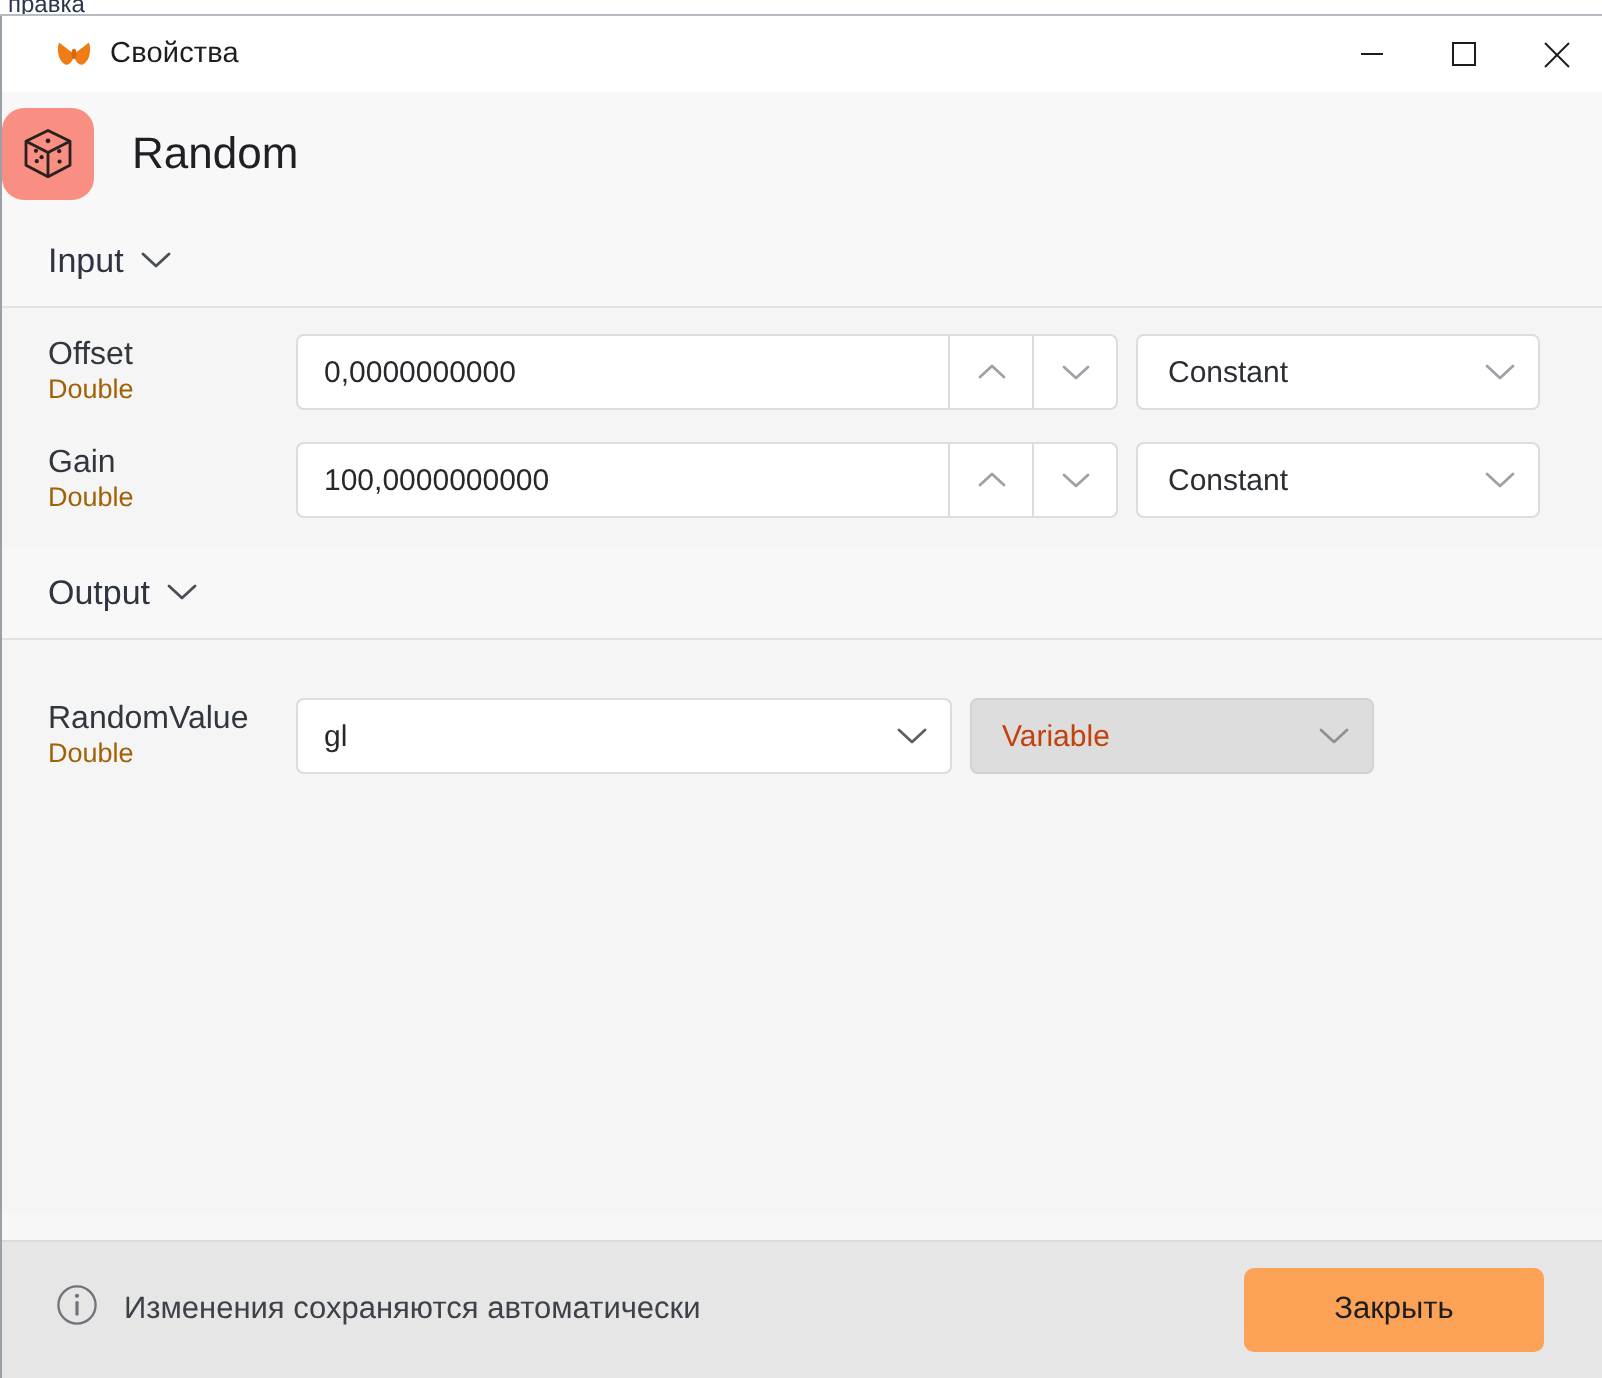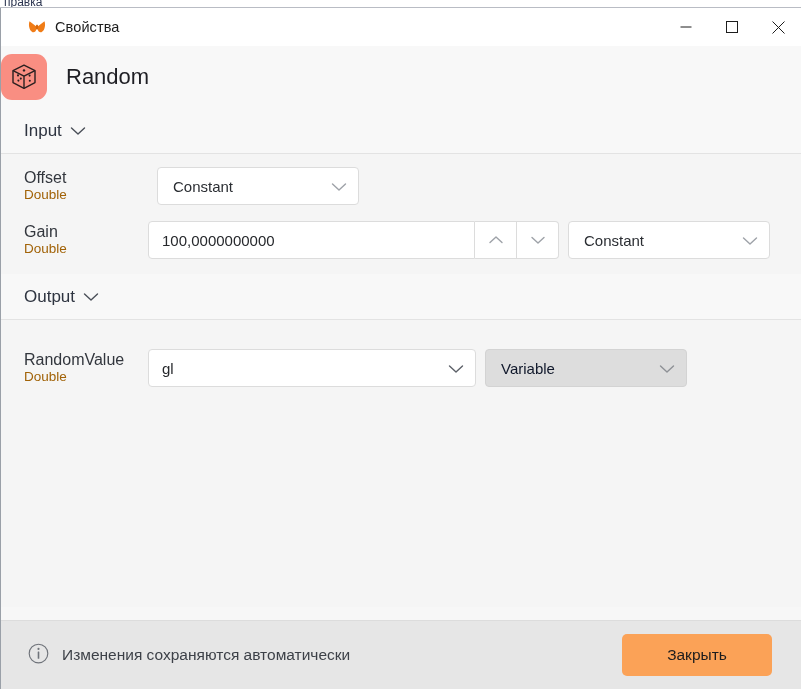--- a/index.html
+++ b/index.html
@@ -225,21 +225,21 @@
     align-items: center;
     justify-content: space-between;
     padding: 0 11px 0 15px;
     font-size: 15px;
     color: #2b2e33;
     flex: 0 0 auto;
   }
   .mode-select.disabled {
     background: #dddddd;
     border-color: #d3d3d3;
-    color: #0f172a;
+    color: #c2410c;
   }
 
   
   .content {
     background: #f5f5f5;
     height: 205px;
   }
 
   
   .footer {
@@ -351,20 +351,33 @@
     </span>
   </div>
 
   <div class="section-body">
 
     <div class="row">
       <div class="row-labels">
         <span class="row-name">Offset</span>
         <span class="row-type">Double</span>
       </div>
+      <div class="field-group">
+        <div class="text-field">0,0000000000</div>
+        <div class="spin">
+          <svg width="16" height="10" viewBox="0 0 16 10">
+              <polyline points="2,7.5 8,2 14,7.5" fill="none" stroke="#9ea2a8" stroke-width="1.4" stroke-linecap="round" stroke-linejoin="round"></polyline>
+            </svg>
+        </div>
+        <div class="spin">
+          <svg width="16" height="10" viewBox="0 0 16 10">
+              <polyline points="2,2.5 8,8 14,2.5" fill="none" stroke="#9ea2a8" stroke-width="1.4" stroke-linecap="round" stroke-linejoin="round"></polyline>
+            </svg>
+        </div>
+      </div>
       <div class="mode-select">
         <span>Constant</span>
         <span>
           <svg width="16" height="10" viewBox="0 0 16 10">
               <polyline points="1.5,2 8,8 14.5,2" fill="none" stroke="#9ea2a8" stroke-width="1.4" stroke-linecap="round" stroke-linejoin="round"></polyline>
             </svg>
         </span>
       </div>
     </div>
 

